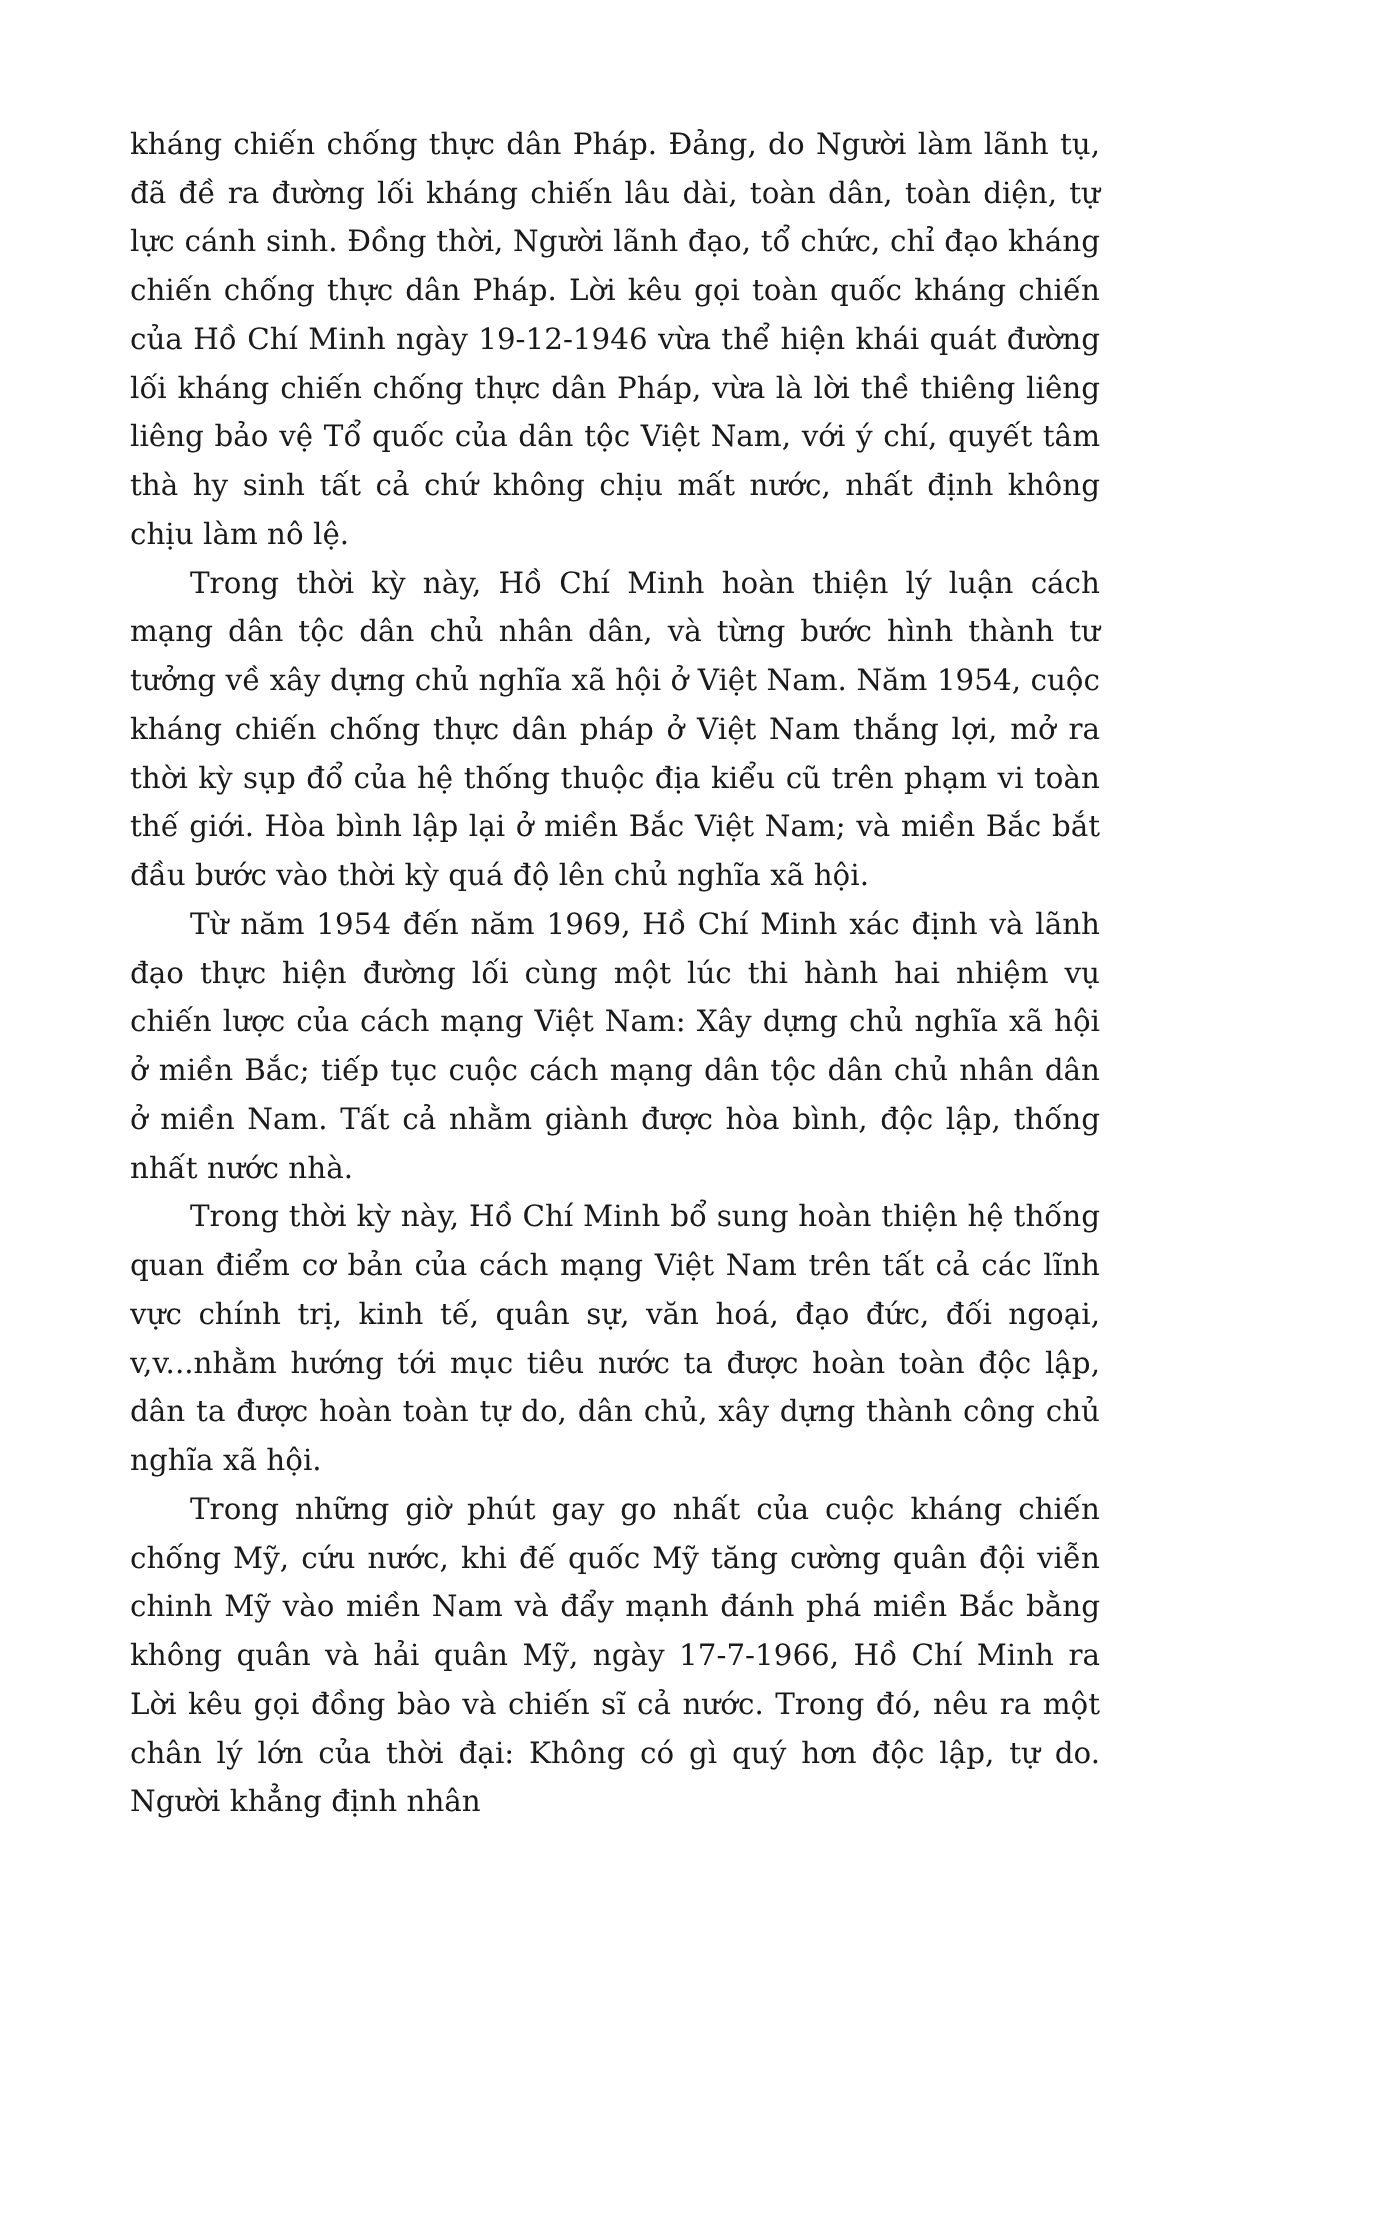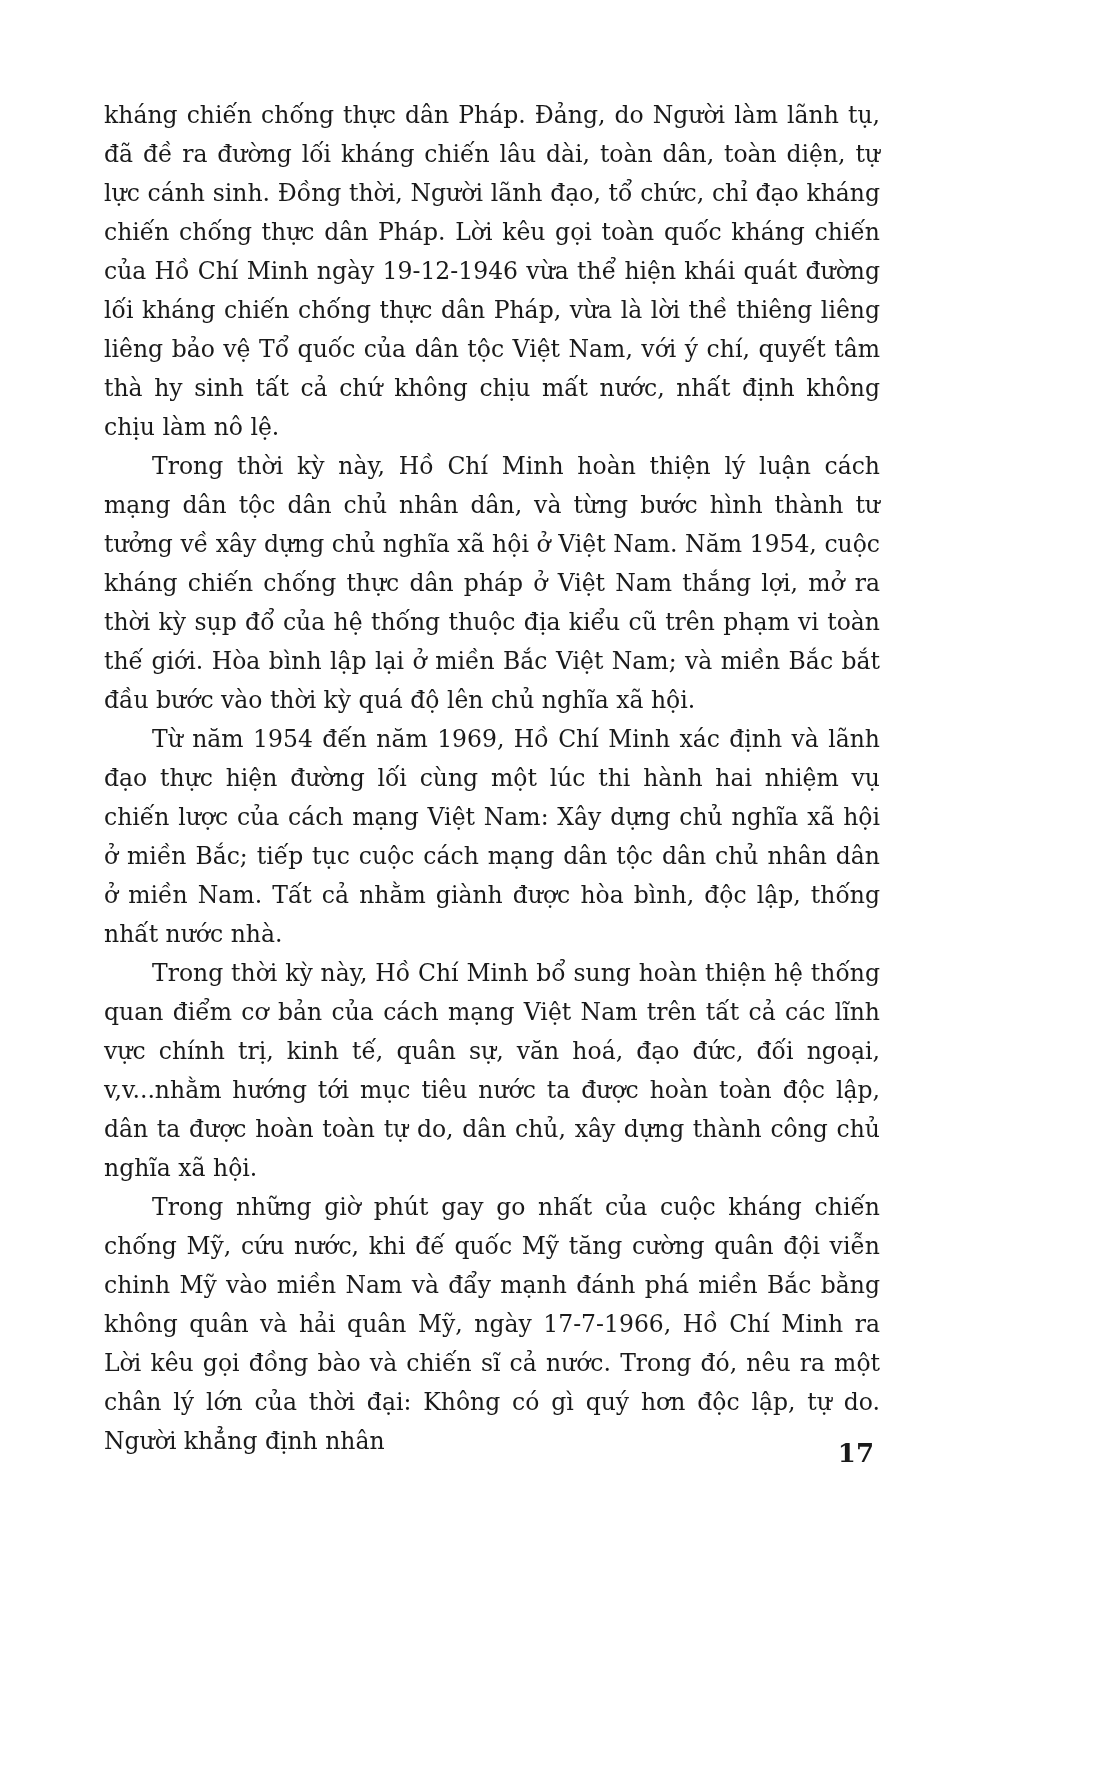--- a/index.html
+++ b/index.html
@@ -56,14 +56,13 @@
 <body>
 
 <div class="page">
   <div class="text-block">
       <p class="para">kháng chiến chống thực dân Pháp. Đảng, do Người làm lãnh tụ, đã đề ra đường lối kháng chiến lâu dài, toàn dân, toàn diện, tự lực cánh sinh. Đồng thời, Người lãnh đạo, tổ chức, chỉ đạo kháng chiến chống thực dân Pháp. Lời kêu gọi toàn quốc kháng chiến của Hồ Chí Minh ngày 19-12-1946 vừa thể hiện khái quát đường lối kháng chiến chống thực dân Pháp, vừa là lời thề thiêng liêng liêng bảo vệ Tổ quốc của dân tộc Việt Nam, với ý chí, quyết tâm thà hy sinh tất cả chứ không chịu mất nước, nhất định không chịu làm nô lệ.</p>
       <p class="para indent">Trong thời kỳ này, Hồ Chí Minh hoàn thiện lý luận cách mạng dân tộc dân chủ nhân dân, và từng bước hình thành tư tưởng về xây dựng chủ nghĩa xã hội ở Việt Nam. Năm 1954, cuộc kháng chiến chống thực dân pháp ở Việt Nam thắng lợi, mở ra thời kỳ sụp đổ của hệ thống thuộc địa kiểu cũ trên phạm vi toàn thế giới. Hòa bình lập lại ở miền Bắc Việt Nam; và miền Bắc bắt đầu bước vào thời kỳ quá độ lên chủ nghĩa xã hội.</p>
       <p class="para indent">Từ năm 1954 đến năm 1969, Hồ Chí Minh xác định và lãnh đạo thực hiện đường lối cùng một lúc thi hành hai nhiệm vụ chiến lược của cách mạng Việt Nam: Xây dựng chủ nghĩa xã hội ở miền Bắc; tiếp tục cuộc cách mạng dân tộc dân chủ nhân dân ở miền Nam. Tất cả nhằm giành được hòa bình, độc lập, thống nhất nước nhà.</p>
       <p class="para indent">Trong thời kỳ này, Hồ Chí Minh bổ sung hoàn thiện hệ thống quan điểm cơ bản của cách mạng Việt Nam trên tất cả các lĩnh vực chính trị, kinh tế, quân sự, văn hoá, đạo đức, đối ngoại, v,v...nhằm hướng tới mục tiêu nước ta được hoàn toàn độc lập, dân ta được hoàn toàn tự do, dân chủ, xây dựng thành công chủ nghĩa xã hội.</p>
       <p class="para indent">Trong những giờ phút gay go nhất của cuộc kháng chiến chống Mỹ, cứu nước, khi đế quốc Mỹ tăng cường quân đội viễn chinh Mỹ vào miền Nam và đẩy mạnh đánh phá miền Bắc bằng không quân và hải quân Mỹ, ngày 17-7-1966, Hồ Chí Minh ra Lời kêu gọi đồng bào và chiến sĩ cả nước. Trong đó, nêu ra một chân lý lớn của thời đại: Không có gì quý hơn độc lập, tự do. Người khẳng định nhân</p>
     </div>
-  <div class="page-number">17</div>
 </div>
 
 </body></html>

